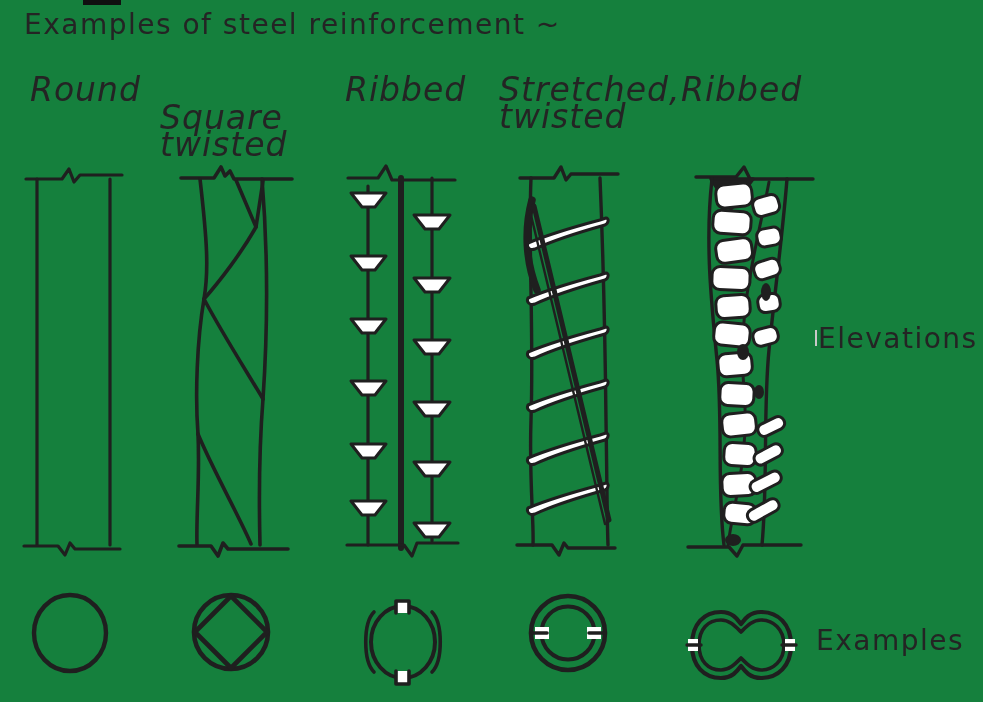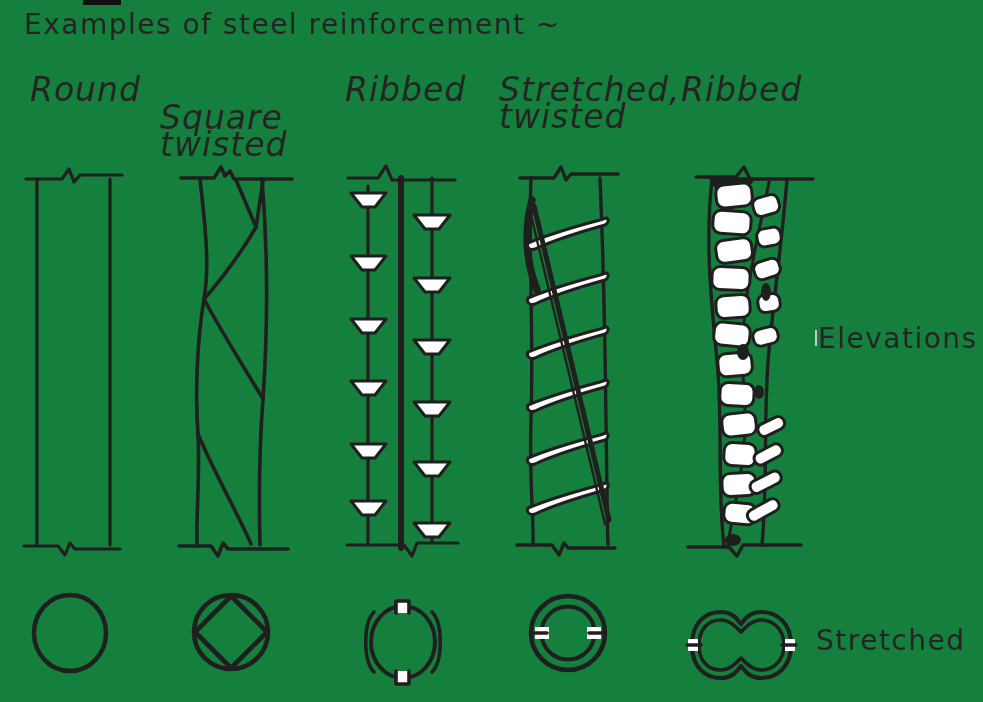--- a/index.html
+++ b/index.html
@@ -45,21 +45,21 @@
   </div>
   <div class="txt collabel lbl-stretched">
     <div>Stretched,</div>
     <div>twisted</div>
   </div>
   <div class="txt collabel lbl-ribbedtwisted">
     <div>Ribbed</div>
   </div>
 
   <div class="txt rowlabel lbl-elevations">Elevations</div>
-  <div class="txt rowlabel lbl-sections">Stretched</div>
+  <div class="txt rowlabel lbl-sections">Examples</div>
 
   <svg class="art" width="983" height="702" viewBox="0 0 983 702" fill="none" stroke="#1f1f1f" stroke-width="3.2" stroke-linecap="round" stroke-linejoin="round">
 
     <g>
       <path d="M26,179 h36 l7,-10 5,13 6,-7 h42"></path>
       <path d="M37,179 V545"></path>
       <path d="M110,179 V545"></path>
       <path d="M24,546 h34 l7,9 5,-12 5,6 h45"></path>
     </g>
 

